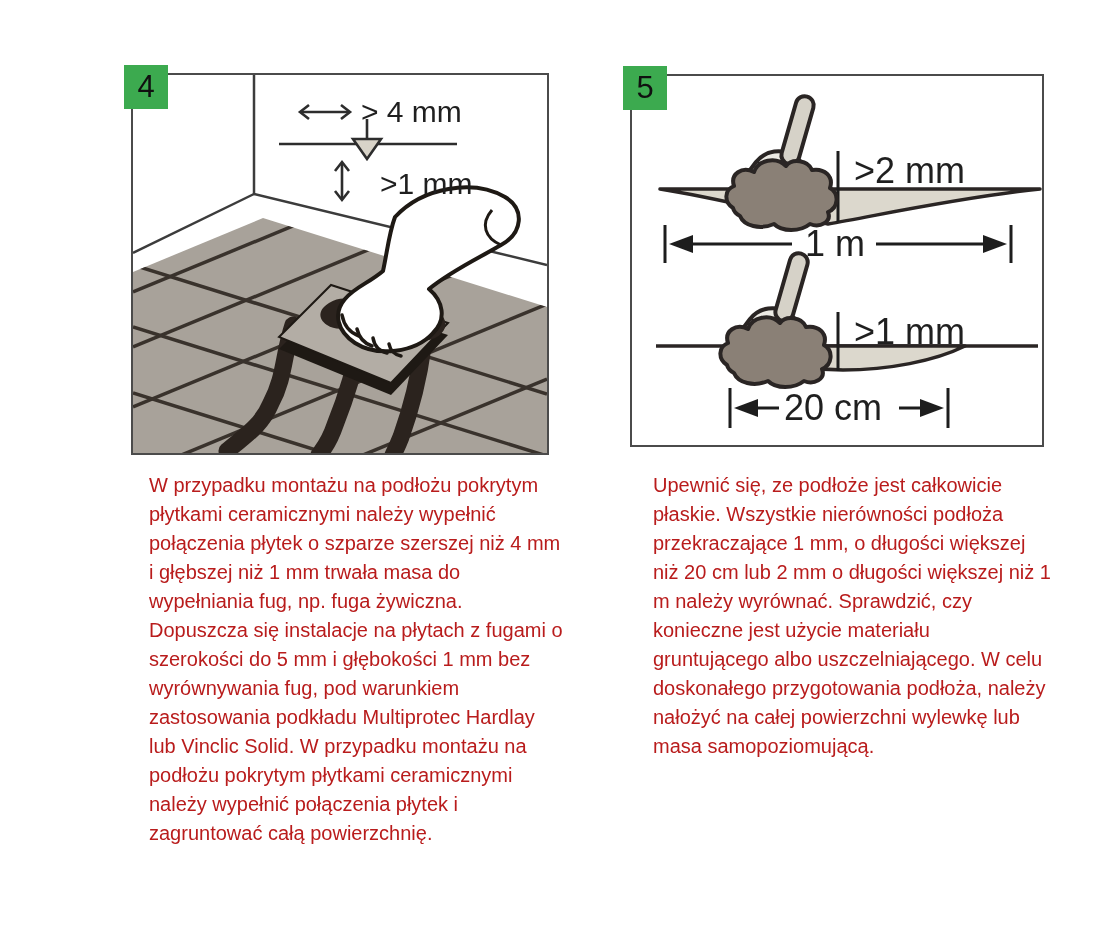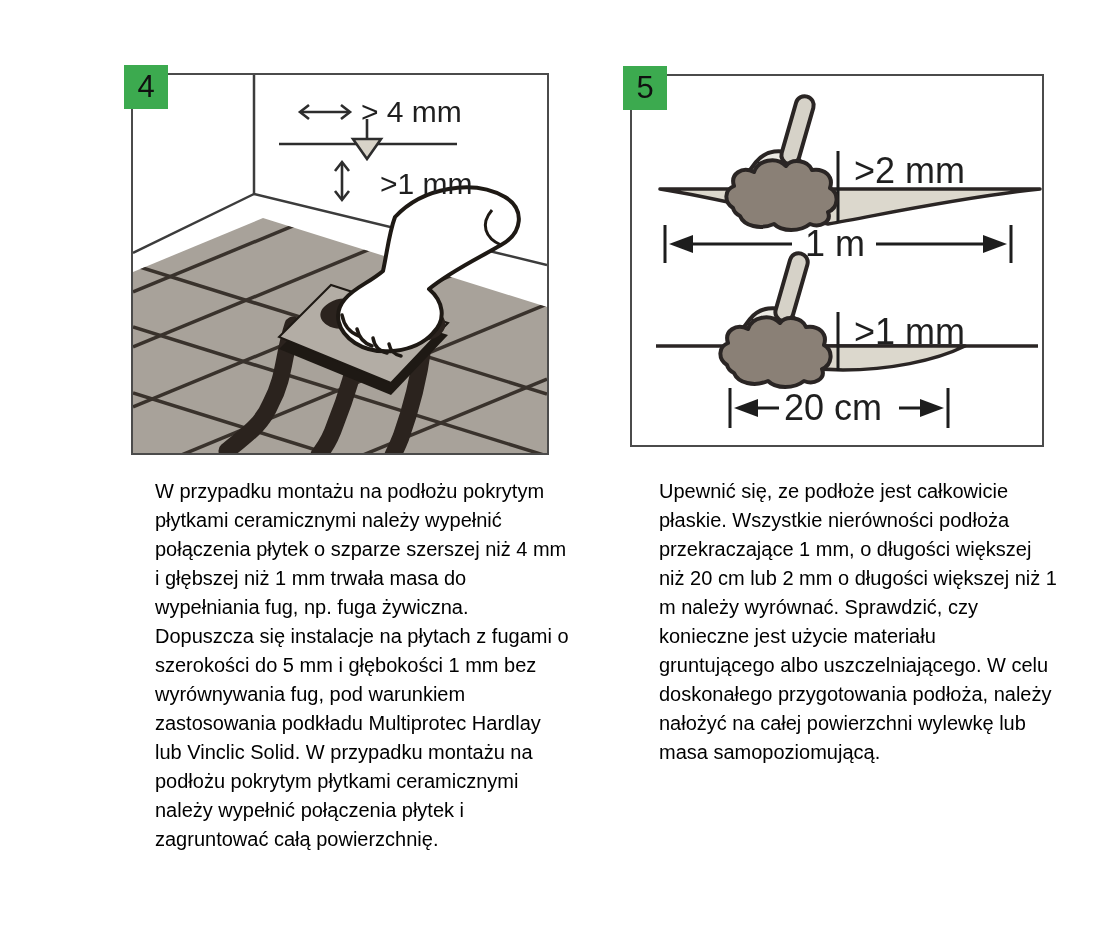--- a/index.html
+++ b/index.html
@@ -4,21 +4,21 @@
 <style>
   html,body{margin:0;padding:0;background:#ffffff;}
   .page{position:relative;width:1096px;height:947px;background:#ffffff;overflow:hidden;
         font-family:"Liberation Sans",sans-serif;}
   .panel{position:absolute;background:#ffffff;border:2px solid #4b4b4b;box-sizing:border-box;margin:0;}
   #step4-figure{left:131px;top:73px;width:418px;height:382px;}
   #step5-figure{left:630px;top:74px;width:414px;height:373px;}
   .panel svg{display:block;width:100%;height:100%;}
   .badge{position:absolute;left:-9px;top:-10px;width:44px;height:44px;background:#3caa4f;
          color:#101010;font-size:31px;line-height:44px;text-align:center;z-index:2;}
-  .desc{position:absolute;font-size:20px;line-height:29px;color:#000000;white-space:pre-line;margin:14px;}
+  .desc{position:absolute;font-size:20px;line-height:29px;color:#b91c1c;white-space:pre-line;margin:8px;}
   #step4-desc{left:141px;top:463px;width:480px;}
   #step5-desc{left:645px;top:463px;width:460px;}
   text{font-family:"Liberation Sans",sans-serif;fill:#1f1f1f;}
 </style>
 </head>
 <body>
 
 <div class="page">
 
   <figure class="panel" id="step4-figure">

